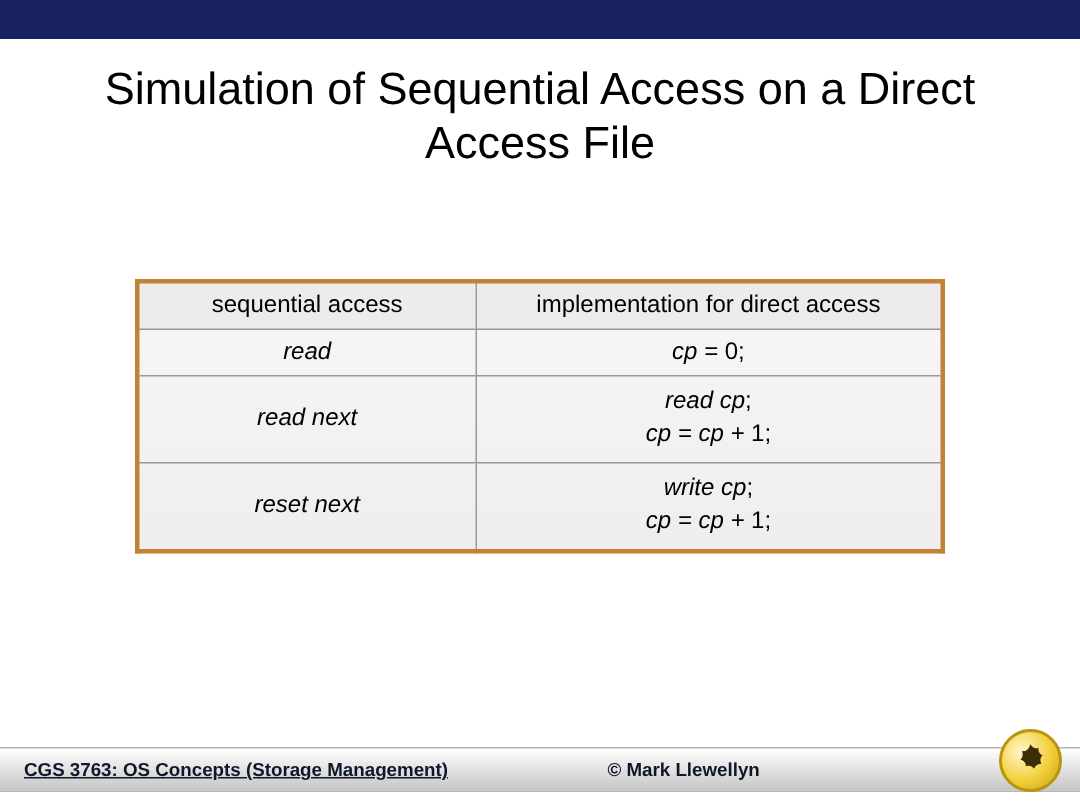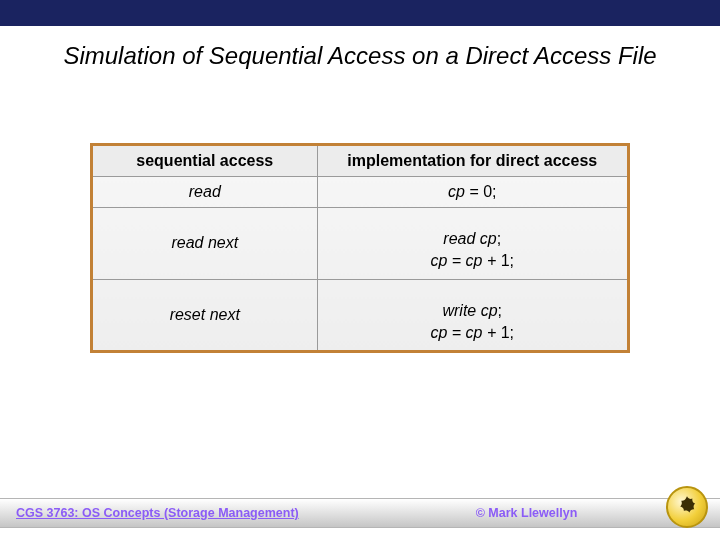--- a/index.html
+++ b/index.html
@@ -10,27 +10,26 @@
     font-family: Arial, Helvetica, sans-serif;
     position: relative;
     overflow: hidden;
   }
   .top-bar {
     width: 100%;
     height: 26px;
     background: #1a2360;
   }
   .title {
-    font-size: 24px;
+    font-size: 30px;
     text-align: center;
     color: #000;
     padding: 16px 28px 0 28px;
     line-height: 1.2;
     font-weight: 400;
-    font-style: italic;
   }
   .content {
     display: flex;
     justify-content: center;
     margin-top: 72px;
   }
   .sim-table {
     border-collapse: collapse;
     border: 3px solid #c28136;
     width: 540px;
@@ -38,30 +37,30 @@
   }
   .sim-table th, .sim-table td {
     border: 1px solid #9a9a9a;
     padding: 6px 18px;
     font-size: 16px;
     text-align: center;
     font-weight: 400;
   }
   .sim-table th {
     background: #ececec;
-    font-weight: 700;
+    font-weight: 400;
   }
   .sim-table td {
     font-style: italic;
   }
   .sim-table .col-left { width: 42%; }
   .sim-table .col-right { width: 58%; margin-left: 47px; }
   .sim-table .multi-line {
     line-height: 1.4;
-    padding-top: 20px;
+    padding-top: 6px;
     padding-bottom: 6px;
   }
   .sim-table .num { font-style: normal; }
   .footer {
     position: absolute;
     bottom: 10px;
     left: 0;
     width: 100%;
     height: 34px;
     display: flex;
@@ -76,27 +75,27 @@
     border-top: 1px solid #b5b5b5;
     border-bottom: 1px solid #b5b5b5;
   }
   .footer-inner {
     position: relative;
     width: 100%;
     display: flex;
     align-items: center;
     font-size: 12.5px;
     font-weight: bold;
-    color: #8b5cf6;
+    color: #0f172a;
     padding: 0 16px 0 16px;
     z-index: 2;
   }
   .footer-left { flex: 1.6; text-decoration: underline; }
   .footer-center { flex: 0.7; text-align: center; }
-  .footer-right { flex: 1; text-align: center; padding-right: 56px; }
+  .footer-right { flex: 1; text-align: left; padding-right: 56px; }
   .seal {
     position: absolute;
     right: 12px;
     bottom: 2px;
     width: 42px;
     height: 42px;
     border-radius: 50%;
     background: radial-gradient(circle at 35% 35%, #fff7d0 0%, #f2cf3a 55%, #c9a012 100%);
     border: 2px solid #b8940f;
     z-index: 3;

